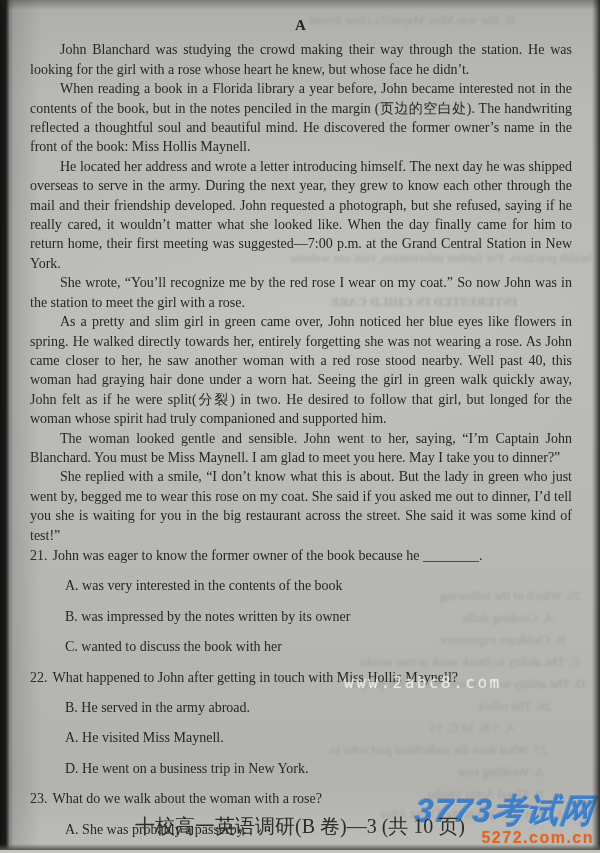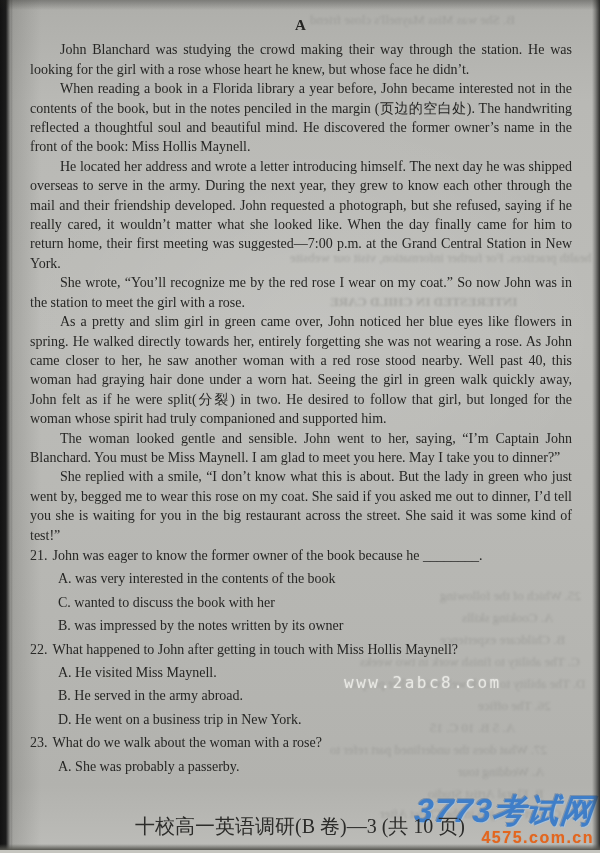--- a/index.html
+++ b/index.html
@@ -32,21 +32,21 @@
     font-size:14px;line-height:19.4px;text-align:justify;
   }
   .heading{
     text-align:center;font-weight:bold;font-size:15px;
     margin:0 0 5px 0;letter-spacing:1px;
   }
   .para{margin:0;text-indent:30px;}
   .questions{margin-top:1px;}
   .q-stem{margin:0;text-indent:0;}
   .q-num{padding-right:5px;}
-  .q-opt{margin:4px;padding-left:24px;text-align:left;}
+  .q-opt{margin:11px;padding-left:24px;text-align:left;}
 
   
   .bleed{position:absolute;left:0;top:0;right:0;bottom:0;pointer-events:none;}
   .bleed span{
     position:absolute;
     font-family:"Liberation Serif","DejaVu Serif",serif;
     font-size:13px;color:#8e8e8a;opacity:0.55;
     transform:scaleX(-1);
     filter:blur(1.1px);
     white-space:nowrap;
@@ -116,44 +116,44 @@
     <p class="para">She wrote, “You’ll recognize me by the red rose I wear on my coat.” So now John was in the station to meet the girl with a rose.</p>
     <p class="para">As a pretty and slim girl in green came over, John noticed her blue eyes like flowers in spring. He walked directly towards her, entirely forgetting she was not wearing a rose. As John came closer to her, he saw another woman with a red rose stood nearby. Well past 40, this woman had graying hair done under a worn hat. Seeing the girl in green walk quickly away, John felt as if he were split(分裂) in two. He desired to follow that girl, but longed for the woman whose spirit had truly companioned and supported him.</p>
     <p class="para">The woman looked gentle and sensible. John went to her, saying, “I’m Captain John Blanchard. You must be Miss Maynell. I am glad to meet you here. May I take you to dinner?”</p>
     <p class="para">She replied with a smile, “I don’t know what this is about. But the lady in green who just went by, begged me to wear this rose on my coat. She said if you asked me out to dinner, I’d tell you she is waiting for you in the big restaurant across the street. She said it was some kind of test!”</p>
 
     <div class="questions">
 
       <div>
         <p class="q-stem"><span class="q-num">21.</span><span>John was eager to know the former owner of the book because he ________.</span></p>
         <p class="q-opt">A. was very interested in the contents of the book</p>
+        <p class="q-opt">B. was impressed by the notes written by its owner</p>
         <p class="q-opt">C. wanted to discuss the book with her</p>
-        <p class="q-opt">B. was impressed by the notes written by its owner</p>
       </div>
 
       <div>
         <p class="q-stem"><span class="q-num">22.</span><span>What happened to John after getting in touch with Miss Hollis Maynell?</span></p>
+        <p class="q-opt">B. He served in the army abroad.</p>
         <p class="q-opt">A. He visited Miss Maynell.</p>
-        <p class="q-opt">B. He served in the army abroad.</p>
         <p class="q-opt">D. He went on a business trip in New York.</p>
       </div>
 
       <div>
         <p class="q-stem"><span class="q-num">23.</span><span>What do we walk about the woman with a rose?</span></p>
         <p class="q-opt">A. She was probably a passerby.</p>
       </div>
 
     </div>
   </div>
 
   <div class="wm-center">www.2abc8.com</div>
 
   <div class="wm-3773">
     <div class="wm-3773-name">3773考试网</div>
-    <div class="wm-3773-url">4575.com.cn</div>
+    <div class="wm-3773-url">5272.com.cn</div>
   </div>
 
   <div class="footer">十校高一英语调研(B 卷)—3 (共 10 页)</div>
 
   <div class="gutter-shade"></div>
   <div class="edge-left"></div>
   <div class="edge-right"></div>
   <div class="edge-top"></div>
   <div class="edge-bottom"></div>
   <div class="edge-bottom-light"></div>

